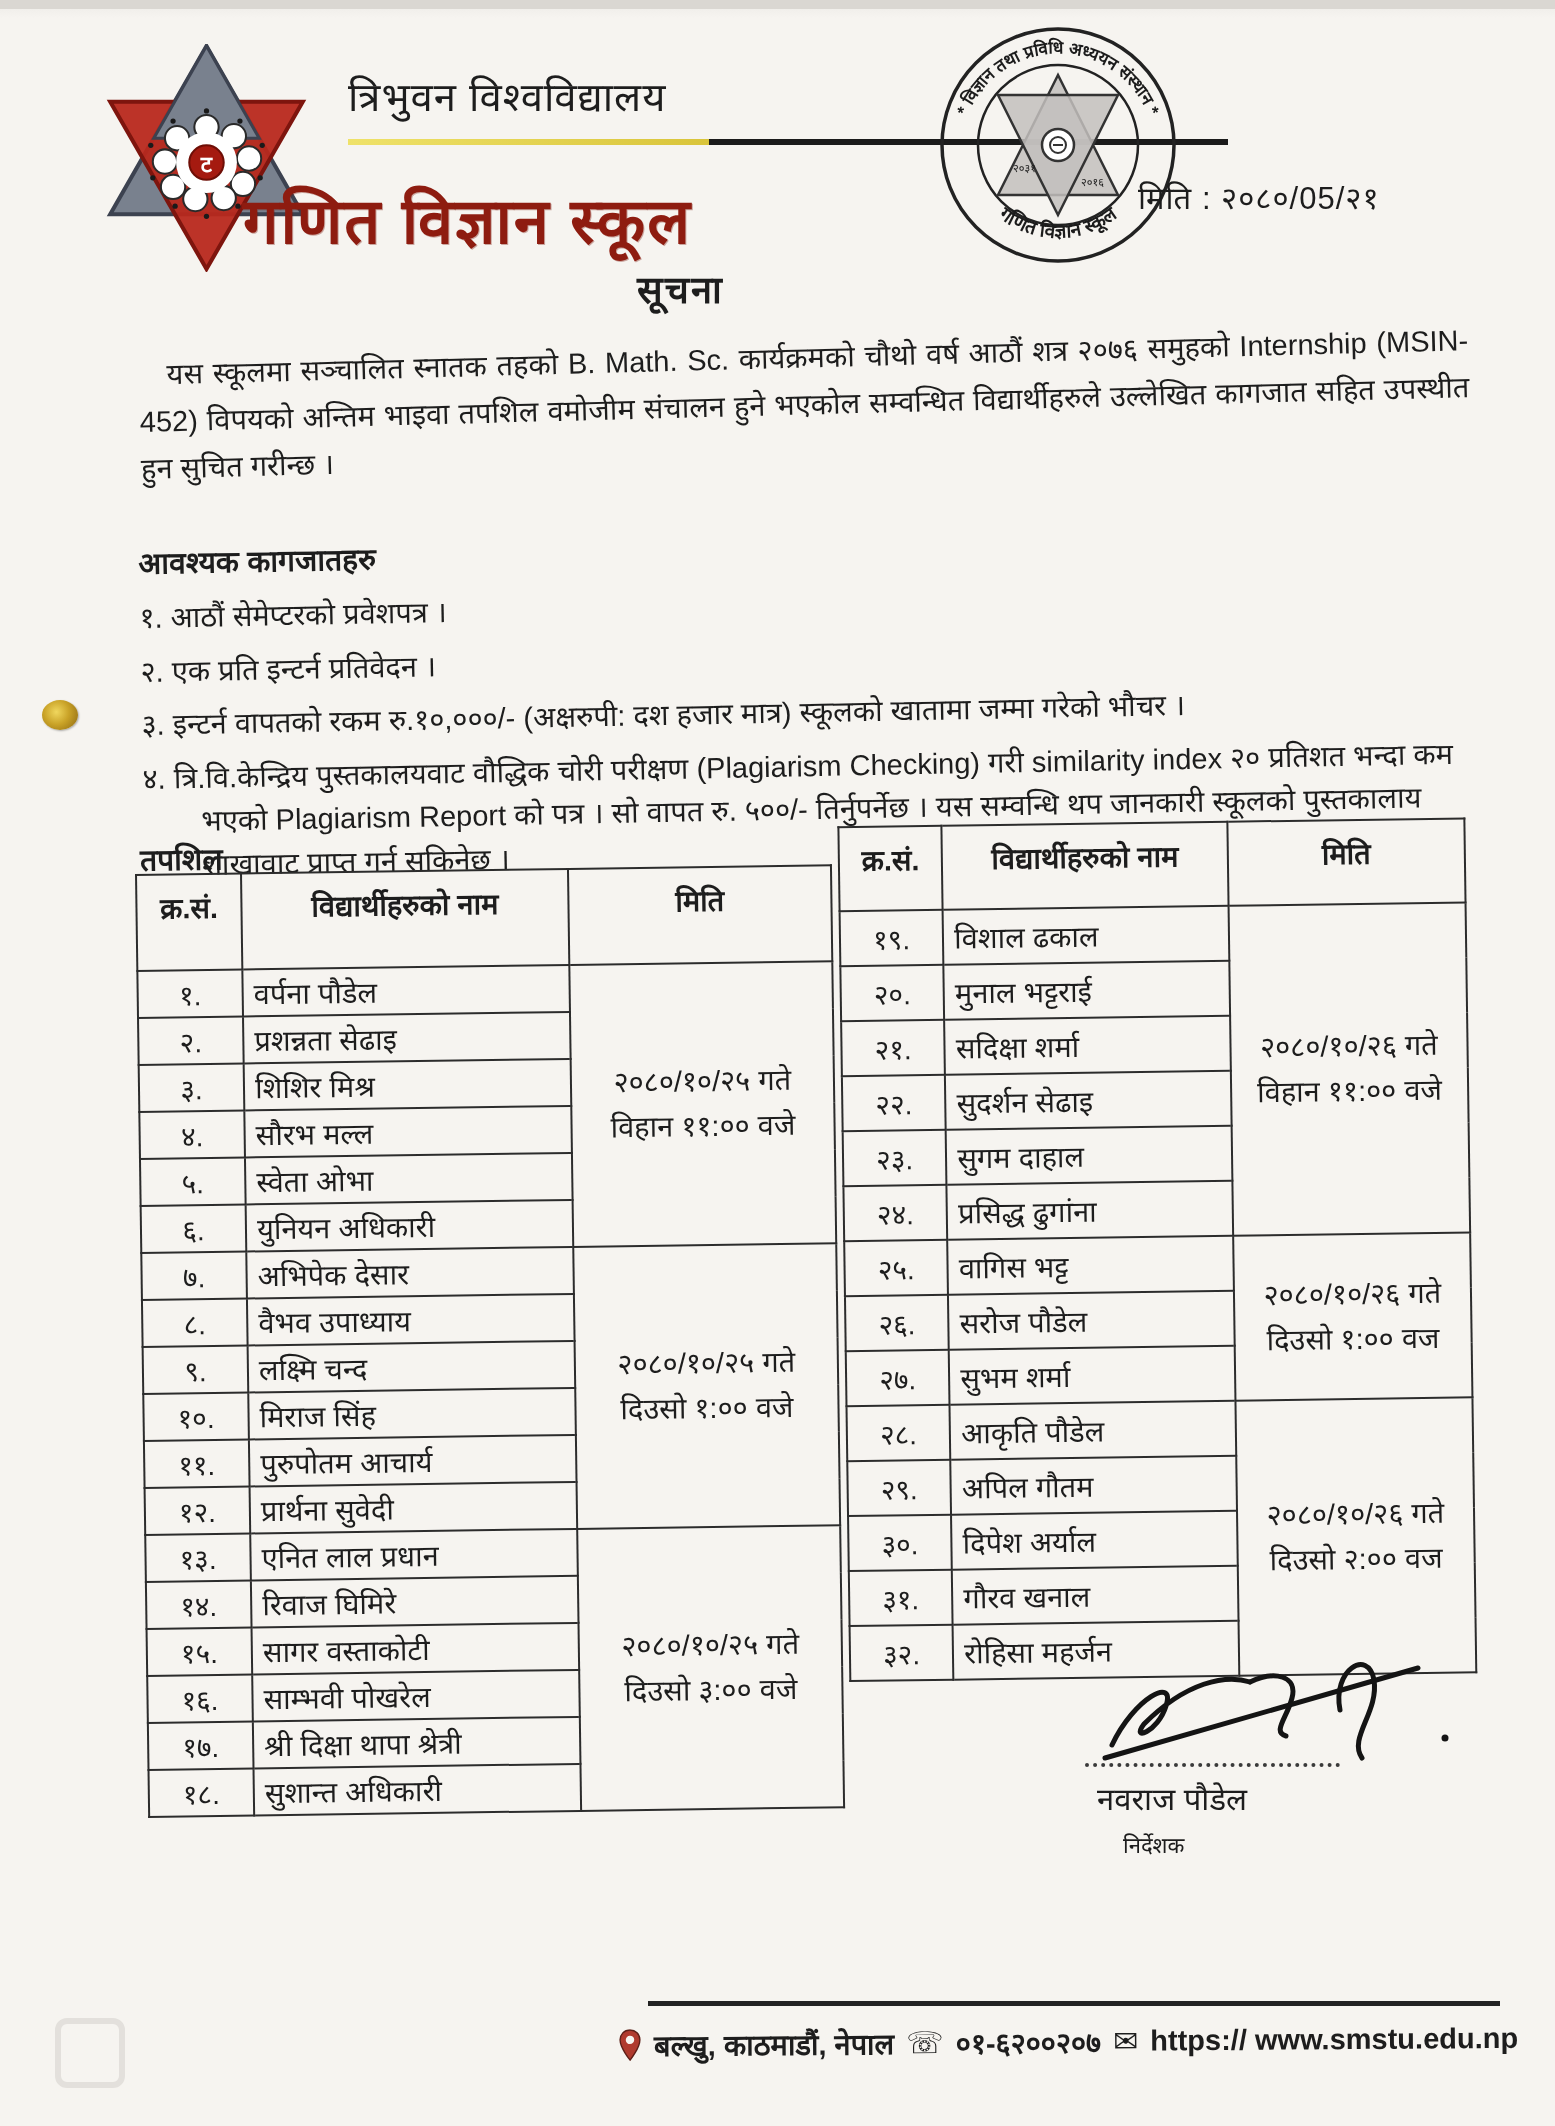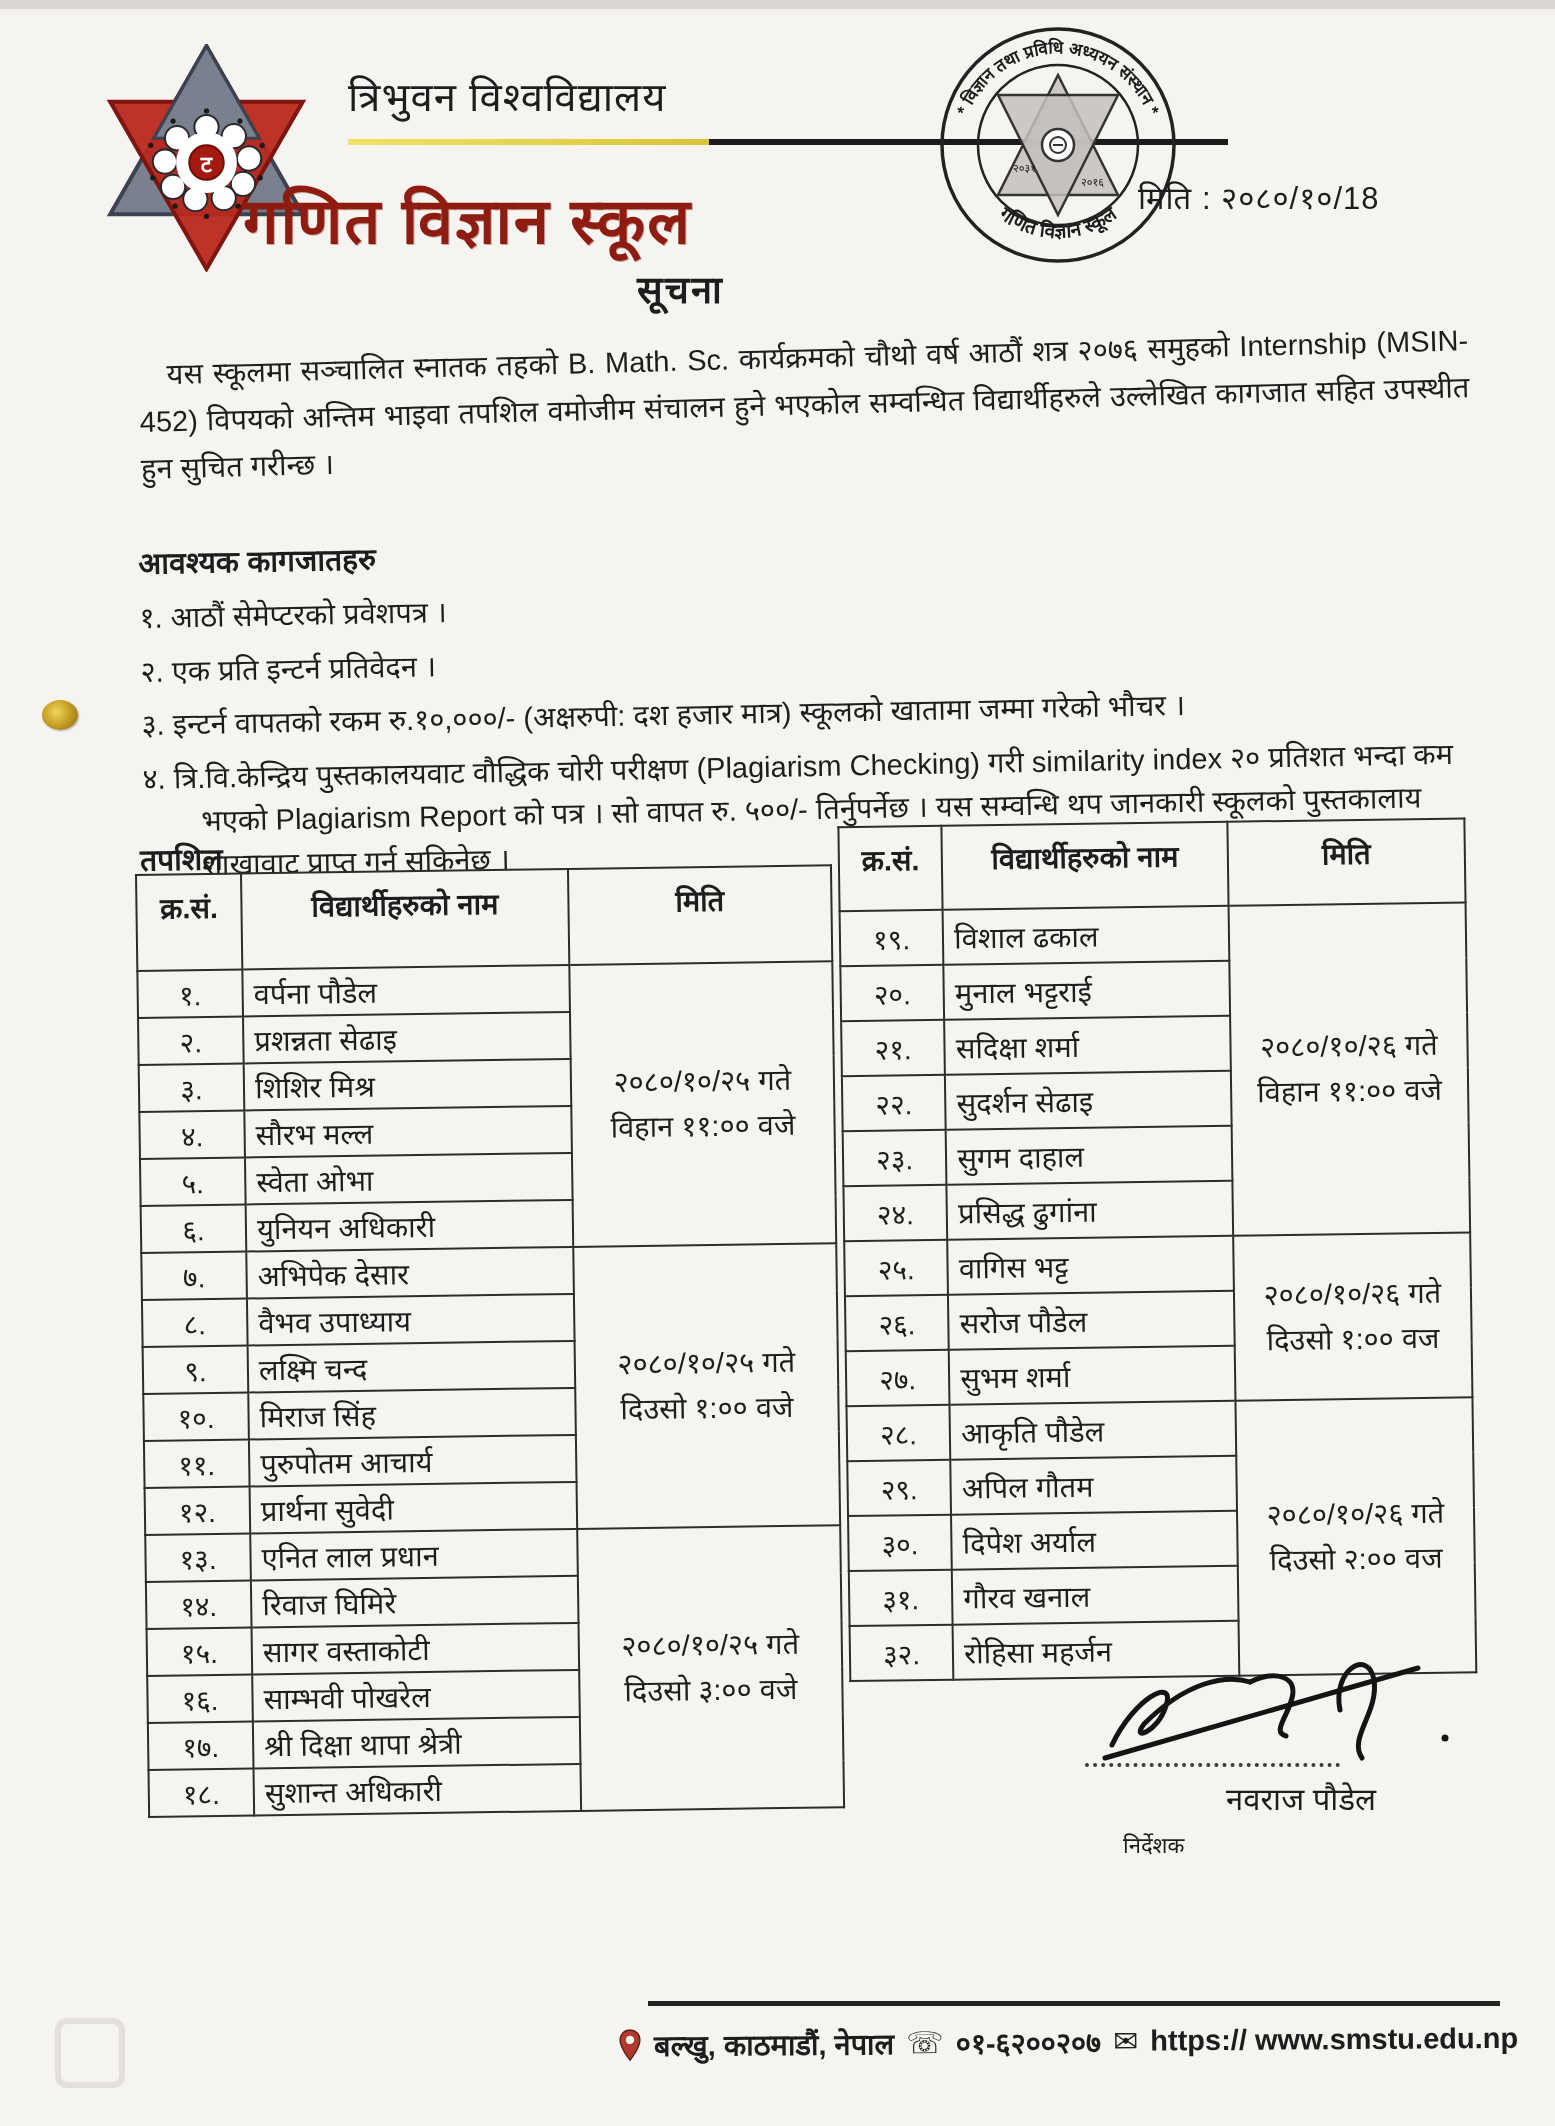--- a/index.html
+++ b/index.html
@@ -48,21 +48,21 @@
   #tableL td{height:45px;}
   #tableL .c-nm{width:338px;} #tableL .c-dt{width:262px;}
   #tableR{width:628px;margin-left:6px;margin-top:-38px;}
   #tableR th{height:70px;}
   #tableR td{height:53px;}
   #tableR .c-nm{width:300px;} #tableR .c-dt{width:238px;}
   
   .sig-wrap{position:absolute;left:1085px;top:1640px;width:420px;}
   .sig-svg{display:block;margin-left:15px;}
   .sig-line{width:255px;border-bottom:4px dotted #3a3a3a;margin-top:-12px;}
-  .sig-name{font-size:31px;margin-top:10px;margin-left:12px;text-align:center;}
+  .sig-name{font-size:31px;margin-top:10px;margin-left:12px;}
   .sig-title{font-size:22px;margin-top:10px;margin-left:38px;}
   
   .footer-rule{position:absolute;left:648px;top:2001px;width:852px;height:5px;background:#232323;}
   .footer{position:absolute;left:618px;top:2022px;display:flex;align-items:center;gap:12px;
     font-size:29px;font-weight:bold;transform:rotate(-0.4deg);white-space:nowrap;}
   .f-icon{font-size:30px;line-height:1;}
   .pin-svg{width:24px;height:32px;display:block;}
   
   .gold-dot{position:absolute;left:42px;top:700px;width:36px;height:30px;border-radius:50%;
     background:radial-gradient(circle at 40% 40%, #f0d75e 0%, #c9a227 45%, #8a6510 100%);
@@ -134,21 +134,21 @@
       <polygon points="125,55 65,175 185,175" fill="#c3c0bd" fill-opacity="0.85" stroke="#333" stroke-width="2.5"></polygon>
       <polygon points="125,195 65,75 185,75" fill="#c3c0bd" fill-opacity="0.85" stroke="#333" stroke-width="2.5"></polygon>
       <circle cx="125" cy="125" r="16" fill="#fff" stroke="#333" stroke-width="2.5"></circle>
       <circle cx="125" cy="125" r="8" fill="none" stroke="#333" stroke-width="2"></circle>
       <line x1="120" y1="125" x2="130" y2="125" stroke="#333" stroke-width="2"></line>
     </g>
     <text x="80" y="152" font-size="11" fill="#1c1c1c">२०३१</text>
     <text x="148" y="166" font-size="11" fill="#1c1c1c">२०१६</text>
   </svg>
 
-  <div class="issue-date">मिति : २०८०/१०/18</div>
+  <div class="issue-date">मिति : २०८०/05/२१</div>
   <div class="notice-title">सूचना</div>
 
   <div class="para">यस स्कूलमा सञ्चालित स्नातक तहको B. Math. Sc. कार्यक्रमको चौथो वर्ष आठौं शत्र २०७६ समुहको Internship (MSIN-452) विपयको अन्तिम भाइवा तपशिल वमोजीम संचालन हुने भएकोल सम्वन्धित विद्यार्थीहरुले उल्लेखित कागजात सहित उपस्थीत हुन सुचित गरीन्छ ।</div>
 
   <div class="docs">
     <div class="docs-heading">आवश्यक कागजातहरु</div>
     <div class="doc-item">१. आठौं सेमेप्टरको प्रवेशपत्र ।</div>
     <div class="doc-item">२. एक प्रति इन्टर्न प्रतिवेदन ।</div>
     <div class="doc-item">३. इन्टर्न वापतको रकम रु.१०,०००/- (अक्षरुपी: दश हजार मात्र) स्कूलको खातामा जम्मा गरेको भौचर ।</div>
     <div class="doc-item wrap">४. त्रि.वि.केन्द्रिय पुस्तकालयवाट वौद्धिक चोरी परीक्षण (Plagiarism Checking) गरी similarity index २० प्रतिशत भन्दा कम भएको Plagiarism Report को पत्र । सो वापत रु. ५००/- तिर्नुपर्नेछ । यस सम्वन्धि थप जानकारी स्कूलको पुस्तकालाय शाखावाट प्राप्त गर्न सकिनेछ ।</div>

